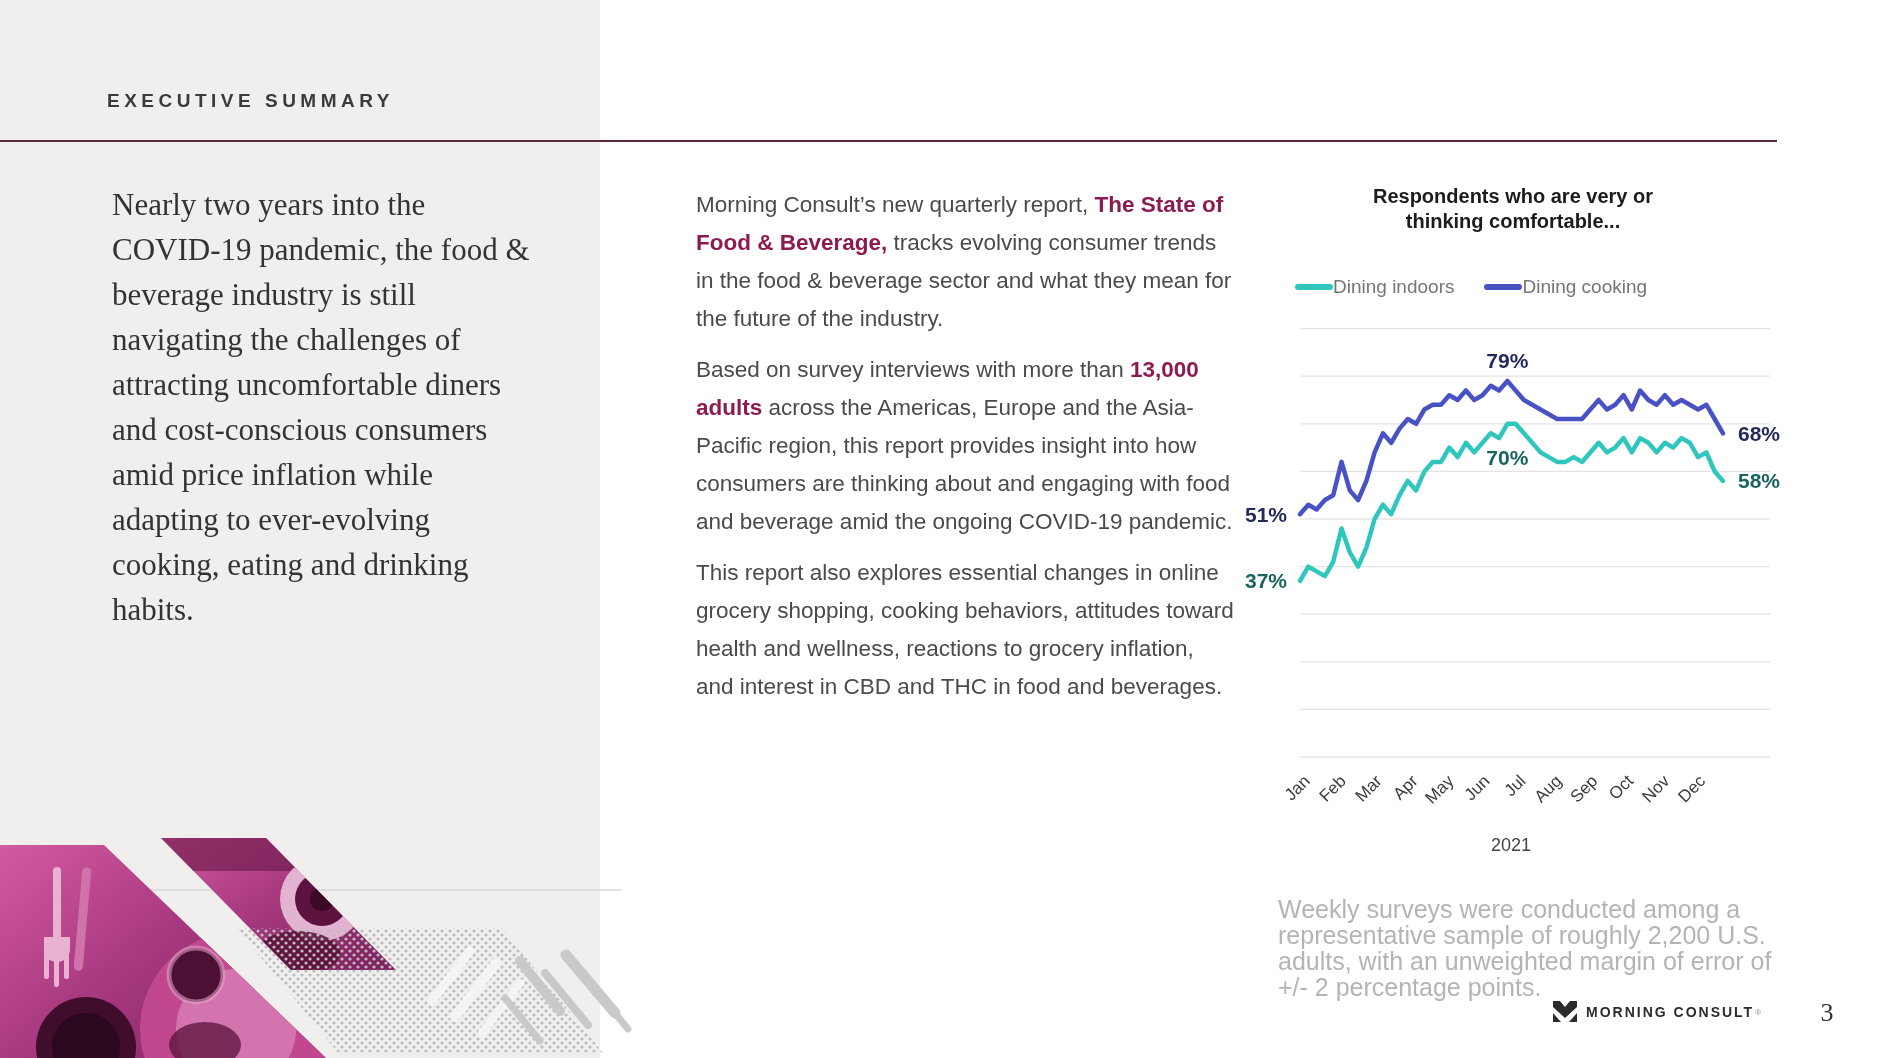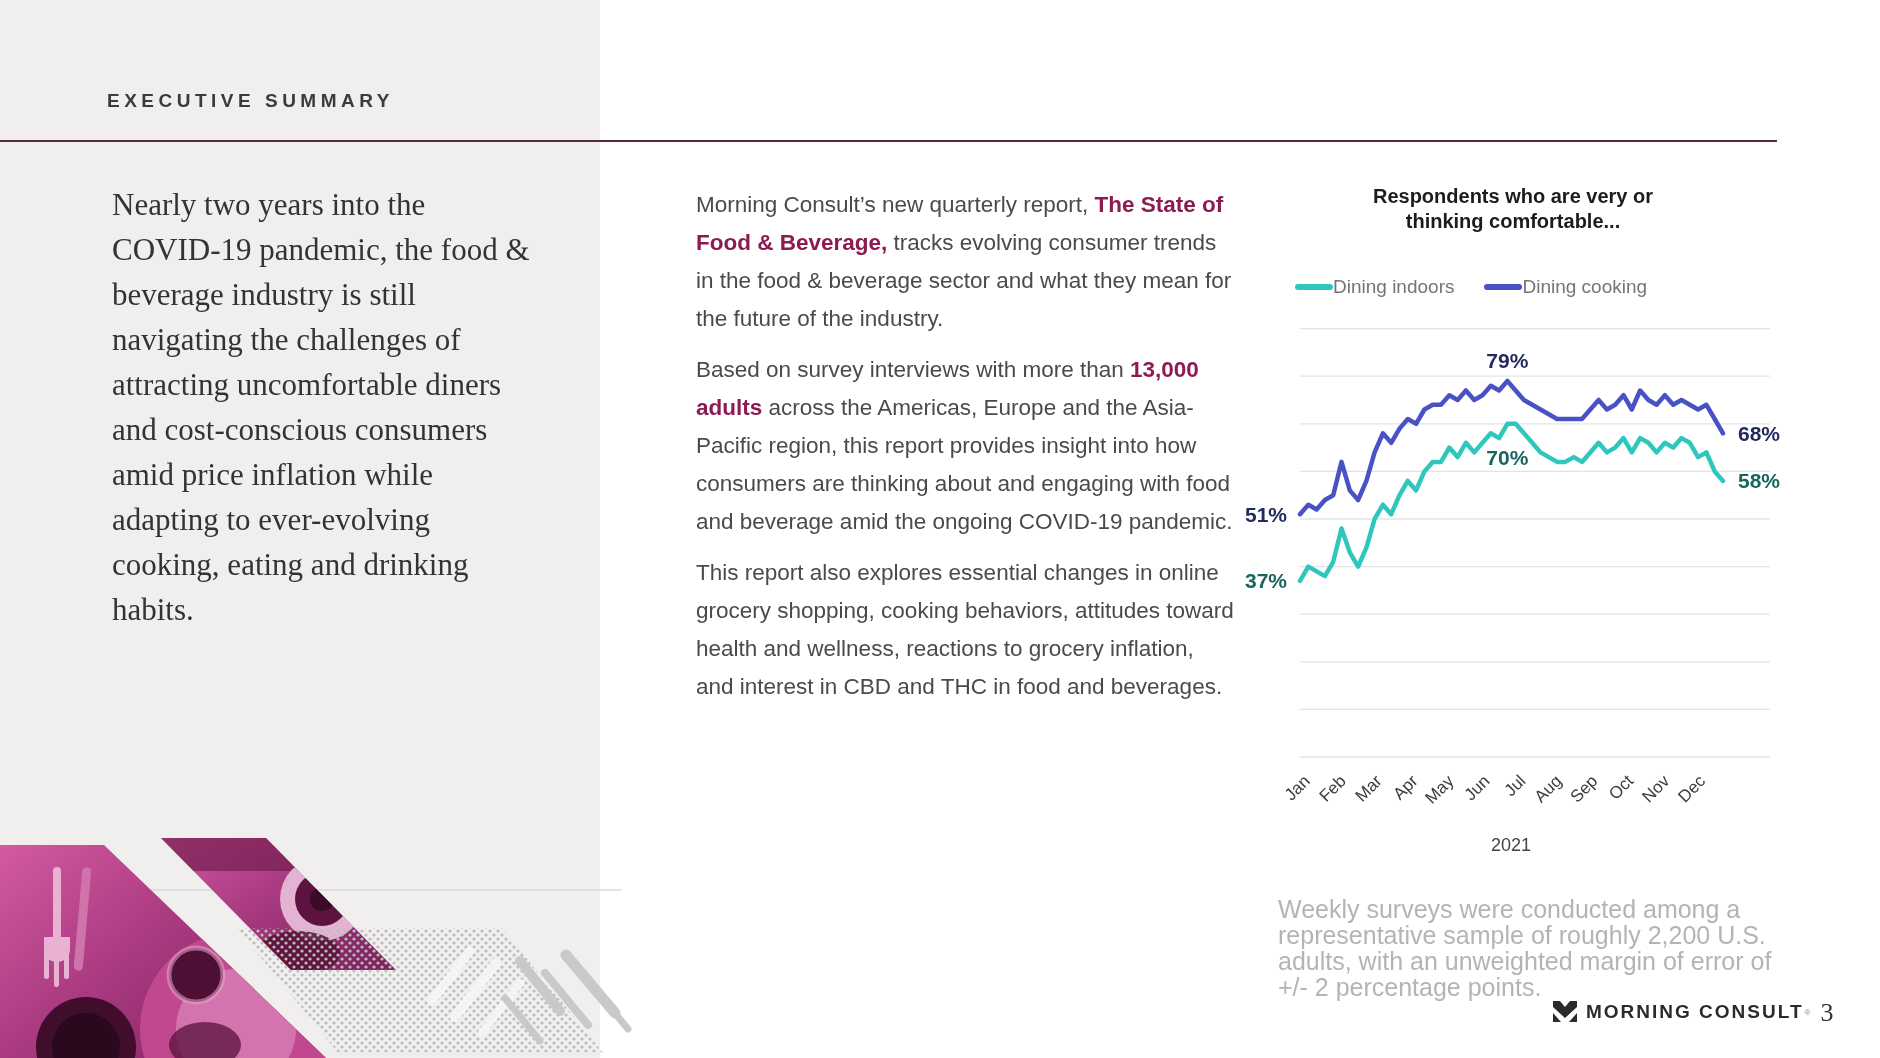--- a/index.html
+++ b/index.html
@@ -18,21 +18,21 @@
                font-size:20px;line-height:24.5px;font-weight:700;color:#1c1c1c;}
   .legend{position:absolute;left:1295px;top:276px;display:flex;align-items:center;gap:30px;}
   .legend .item{display:flex;align-items:center;}
   .legend .swatch{width:38px;height:6px;border-radius:3px;display:inline-block;}
   .legend .lab{font-size:19px;color:#757575;}
   svg.chart{position:absolute;left:1230px;top:300px;font-family:"Liberation Sans",sans-serif;}
   .footnote{position:absolute;left:1278px;top:896px;width:505px;font-size:25px;
             line-height:26px;color:#b4b4b4;}
   .artwork{position:absolute;left:0;top:833px;width:640px;height:226px;}
   .brand{position:absolute;left:1552px;top:1000px;display:flex;align-items:center;}
-  .brand .bname{margin-left:8px;font-size:19px;font-weight:700;letter-spacing:2px;color:#2b2b2b;}
+  .brand .bname{margin-left:8px;font-size:14px;font-weight:700;letter-spacing:2px;color:#2b2b2b;}
   .brand sup{font-size:8px;color:#8a8a8a;margin-left:1px;}
   .pagenum{position:absolute;left:1812px;top:998px;width:30px;text-align:center;
            font-family:"Liberation Serif",serif;font-size:26px;color:#333333;}
 </style>
 </head>
 <body>
 
 <div class="slide">
 
   <div class="panel"></div>

